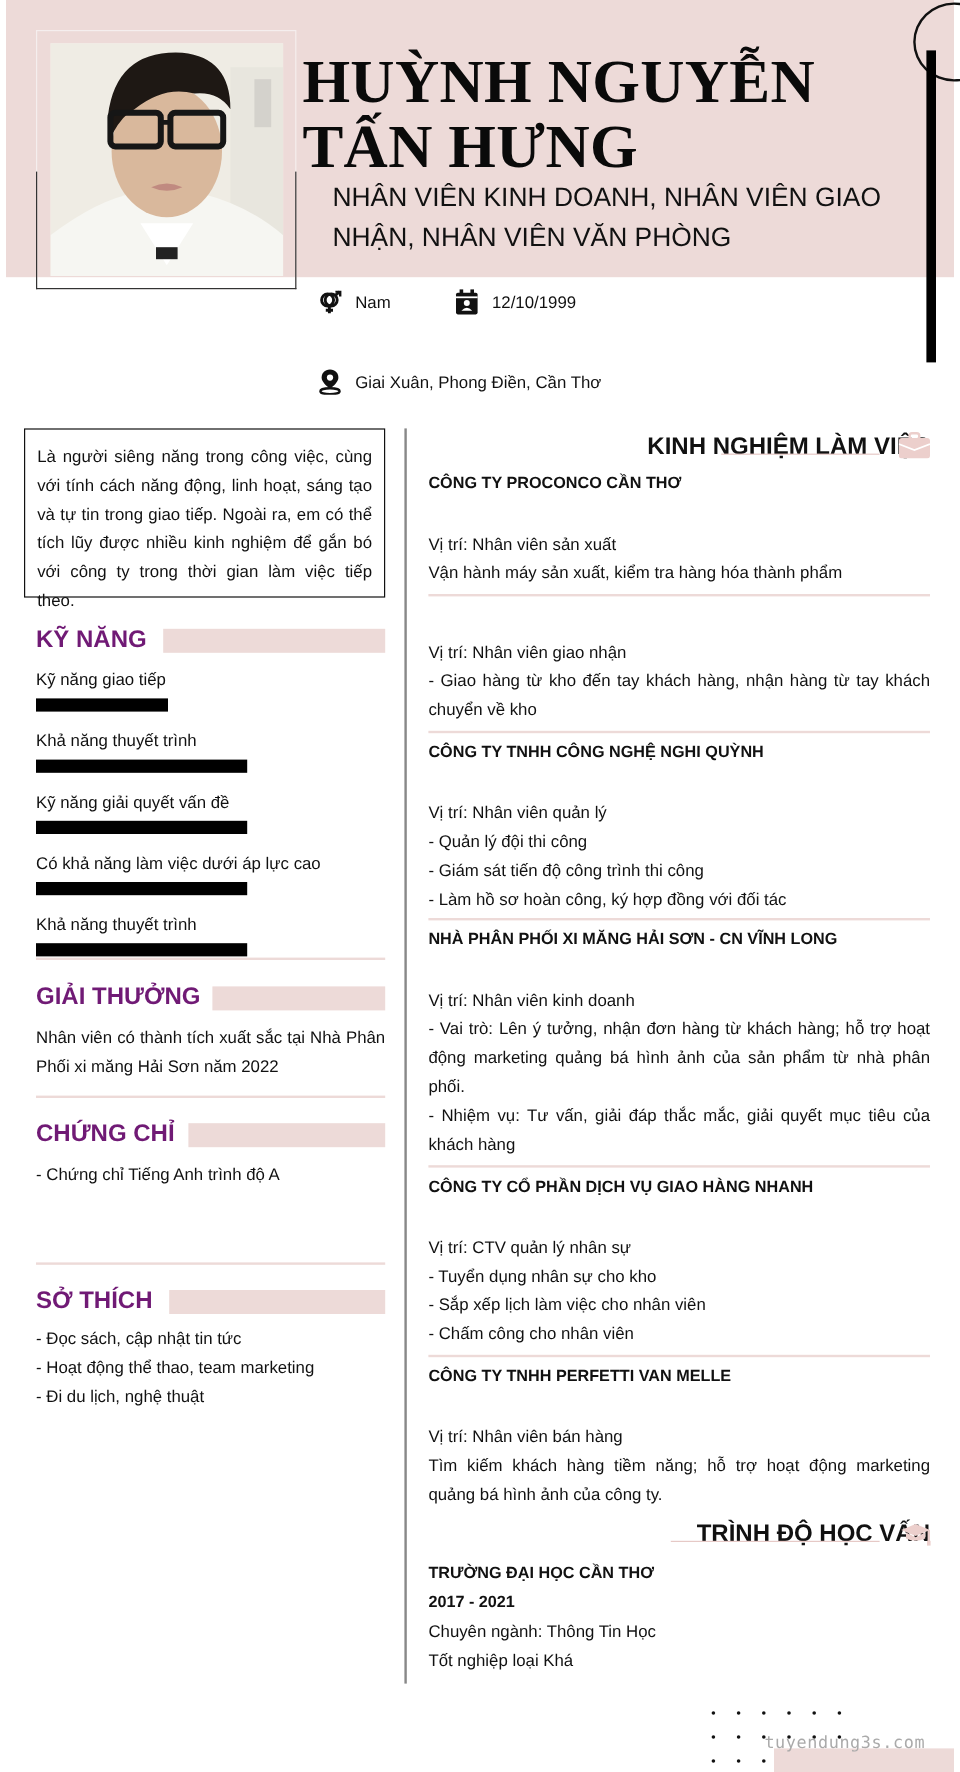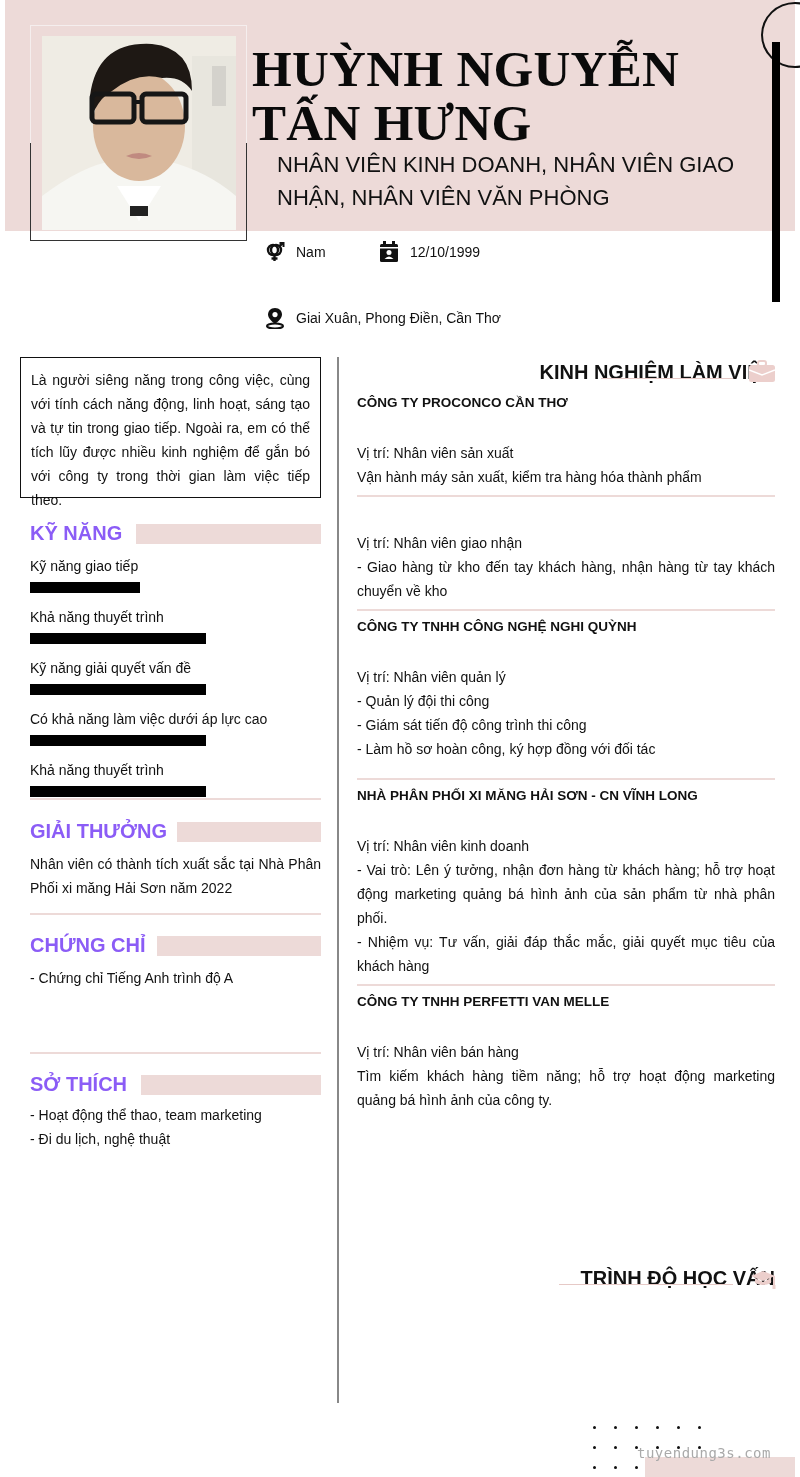--- a/index.html
+++ b/index.html
@@ -17,21 +17,21 @@
 
     .name { position: absolute; left: 252px; top: 42px; width: 480px; font-weight: bold; font-size: 51px; line-height: 54px; letter-spacing: 0.3px; color: #0a0a0a; font-family: Liberation Serif, serif; }
     .job-title { position: absolute; left: 277px; top: 148px; width: 480px; font-size: 22px; line-height: 33px; color: #111; font-weight: 500; }
 
     .info-item { position: absolute; display: flex; align-items: center; font-size: 14px; color: #111; }
     .info-item .ic { width: 22px; height: 22px; margin-right: 10px; display: inline-flex; align-items: center; justify-content: center; }
 
     .summary-box { position: absolute; left: 20px; top: 357px; width: 301px; height: 141px; border: 1.5px solid #111; padding: 10px 10px 0 10px; font-size: 14px; line-height: 24px; text-align: justify; }
 
     .left-col { position: absolute; left: 30px; width: 291px; }
-    .sec-title { font-weight: bold; font-size: 20px; color: #8b5cf6; position: relative; height: 30px; line-height: 30px; }
+    .sec-title { font-weight: bold; font-size: 20px; color: #701a75; position: relative; height: 30px; line-height: 30px; }
     .sec-title-bar { position: absolute; right: 0; top: 6px; height: 20px; background: #eddad8; }
     .sep-line { height: 2px; background: #eddad8; }
 
     .skill-label { font-size: 14px; line-height: 20px; }
     .skill-bar { height: 11px; background: #000; margin-top: 6px; margin-bottom: 14px; }
 
     .body-text { font-size: 14px; line-height: 24px; text-align: justify; }
 
     .vdivider { position: absolute; left: 337px; top: 357px; width: 2px; height: 1046px; background: #888; }
 
@@ -166,20 +166,21 @@
 </div>
 
 <div class="left-col sep-line" style="top:1052px;"></div>
 
 <div class="left-col" style="top:1069px;">
   <div class="sec-title">
     <span>SỞ THÍCH</span>
     <div class="sec-title-bar" style="width:180px;"></div>
   </div>
   <div style="margin-top:4px;">
+    <p class="body-text">- Đọc sách, cập nhật tin tức</p>
     <p class="body-text">- Hoạt động thể thao, team marketing</p>
     <p class="body-text">- Đi du lịch, nghệ thuật</p>
   </div>
 </div>
 
 <div class="vdivider"></div>
 
 <div class="right-col" style="top:357px;">
   <div class="rsec-title">
     <span>KINH NGHIỆM LÀM VIỆC</span>
@@ -206,26 +207,34 @@
       <div class="job-line">- Giao hàng từ kho đến tay khách hàng, nhận hàng từ tay khách chuyển về kho</div>
     </div>
     <div class="job" style="margin-top:6px;">
       <div class="job-company">CÔNG TY TNHH CÔNG NGHỆ NGHI QUỲNH</div>
       <div class="job-spacer"></div>
       <div class="job-line">Vị trí: Nhân viên quản lý</div>
       <div class="job-line">- Quản lý đội thi công</div>
       <div class="job-line">- Giám sát tiến độ công trình thi công</div>
       <div class="job-line">- Làm hồ sơ hoàn công, ký hợp đồng với đối tác</div>
     </div>
-    <div class="job" style="margin-top:17px;">
+    <div class="job" style="margin-top:4px;">
       <div class="job-company">NHÀ PHÂN PHỐI XI MĂNG HẢI SƠN - CN VĨNH LONG</div>
       <div class="job-spacer"></div>
       <div class="job-line">Vị trí: Nhân viên kinh doanh</div>
       <div class="job-line">- Vai trò: Lên ý tưởng, nhận đơn hàng từ khách hàng; hỗ trợ hoạt động marketing quảng bá hình ảnh của sản phẩm từ nhà phân phối.</div>
       <div class="job-line">- Nhiệm vụ: Tư vấn, giải đáp thắc mắc, giải quyết mục tiêu của khách hàng</div>
+    </div>
+    <div class="job" style="margin-top:6px;">
+      <div class="job-company">CÔNG TY CỔ PHẦN DỊCH VỤ GIAO HÀNG NHANH</div>
+      <div class="job-spacer"></div>
+      <div class="job-line">Vị trí: CTV quản lý nhân sự</div>
+      <div class="job-line">- Tuyển dụng nhân sự cho kho</div>
+      <div class="job-line">- Sắp xếp lịch làm việc cho nhân viên</div>
+      <div class="job-line">- Chấm công cho nhân viên</div>
     </div>
     <div class="job" style="margin-top:6px;">
       <div class="job-company">CÔNG TY TNHH PERFETTI VAN MELLE</div>
       <div class="job-spacer"></div>
       <div class="job-line">Vị trí: Nhân viên bán hàng</div>
       <div class="job-line">Tìm kiếm khách hàng tiềm năng; hỗ trợ hoạt động marketing quảng bá hình ảnh của công ty.</div>
     </div>
   </div>
 </div>
 
@@ -234,20 +243,26 @@
     <span>TRÌNH ĐỘ HỌC VẤN</span>
     <div class="rsec-line" style="left:202px; top:21px; width:174px;"></div>
     <span class="rsec-icon" style="left:393px; top:5px;">
       <svg width="26" height="20" viewBox="0 0 26 20">
           <polygon points="13,1 25,6 13,11 1,6" fill="#eccfcc"></polygon>
           <path d="M5 8 L5 13 Q13 17 21 13 L21 8 L13 12 Z" fill="#eccfcc"></path>
           <line x1="24" y1="6" x2="24" y2="16" stroke="#eccfcc" stroke-width="2"></line>
           <rect x="22.5" y="15" width="3" height="4" fill="#eccfcc"></rect>
         </svg>
     </span>
+  </div>
+  <div style="margin-top:6px;">
+    <div class="edu-line-b">TRƯỜNG ĐẠI HỌC CẦN THƠ</div>
+    <div class="edu-line-b">2017 - 2021</div>
+    <div class="edu-line">Chuyên ngành: Thông Tin Học</div>
+    <div class="edu-line">Tốt nghiệp loại Khá</div>
   </div>
 </div>
 
 <div class="dots">
   <span class="dot" style="left:5px; top:6px;"></span>
     <span class="dot" style="left:26px; top:6px;"></span>
     <span class="dot" style="left:47px; top:6px;"></span>
     <span class="dot" style="left:68px; top:6px;"></span>
     <span class="dot" style="left:89px; top:6px;"></span>
     <span class="dot" style="left:110px; top:6px;"></span>

